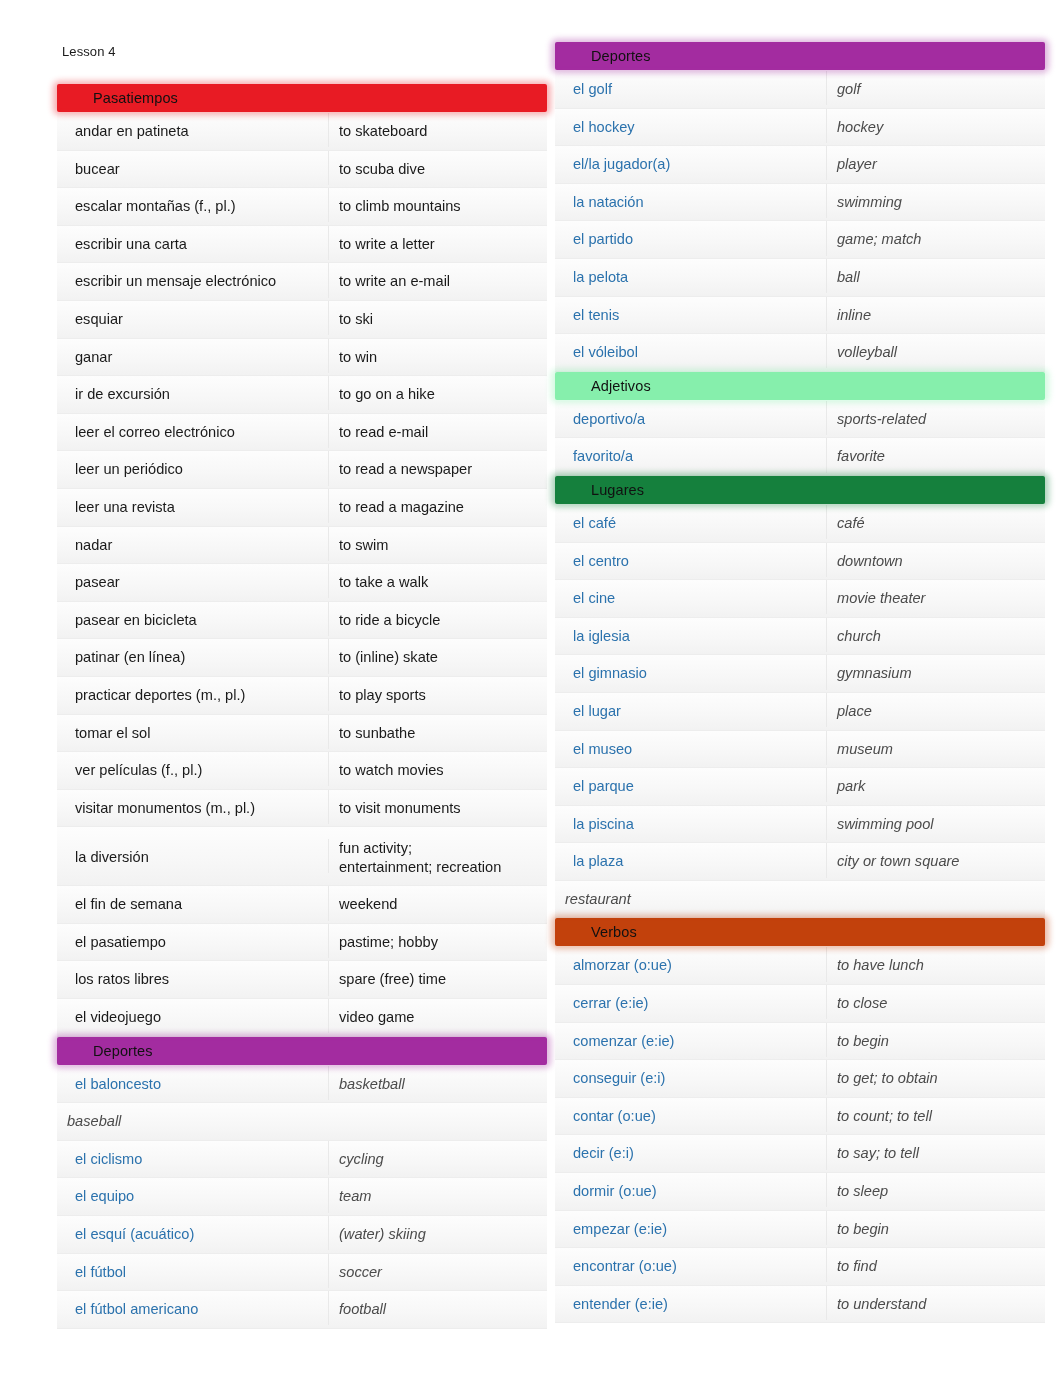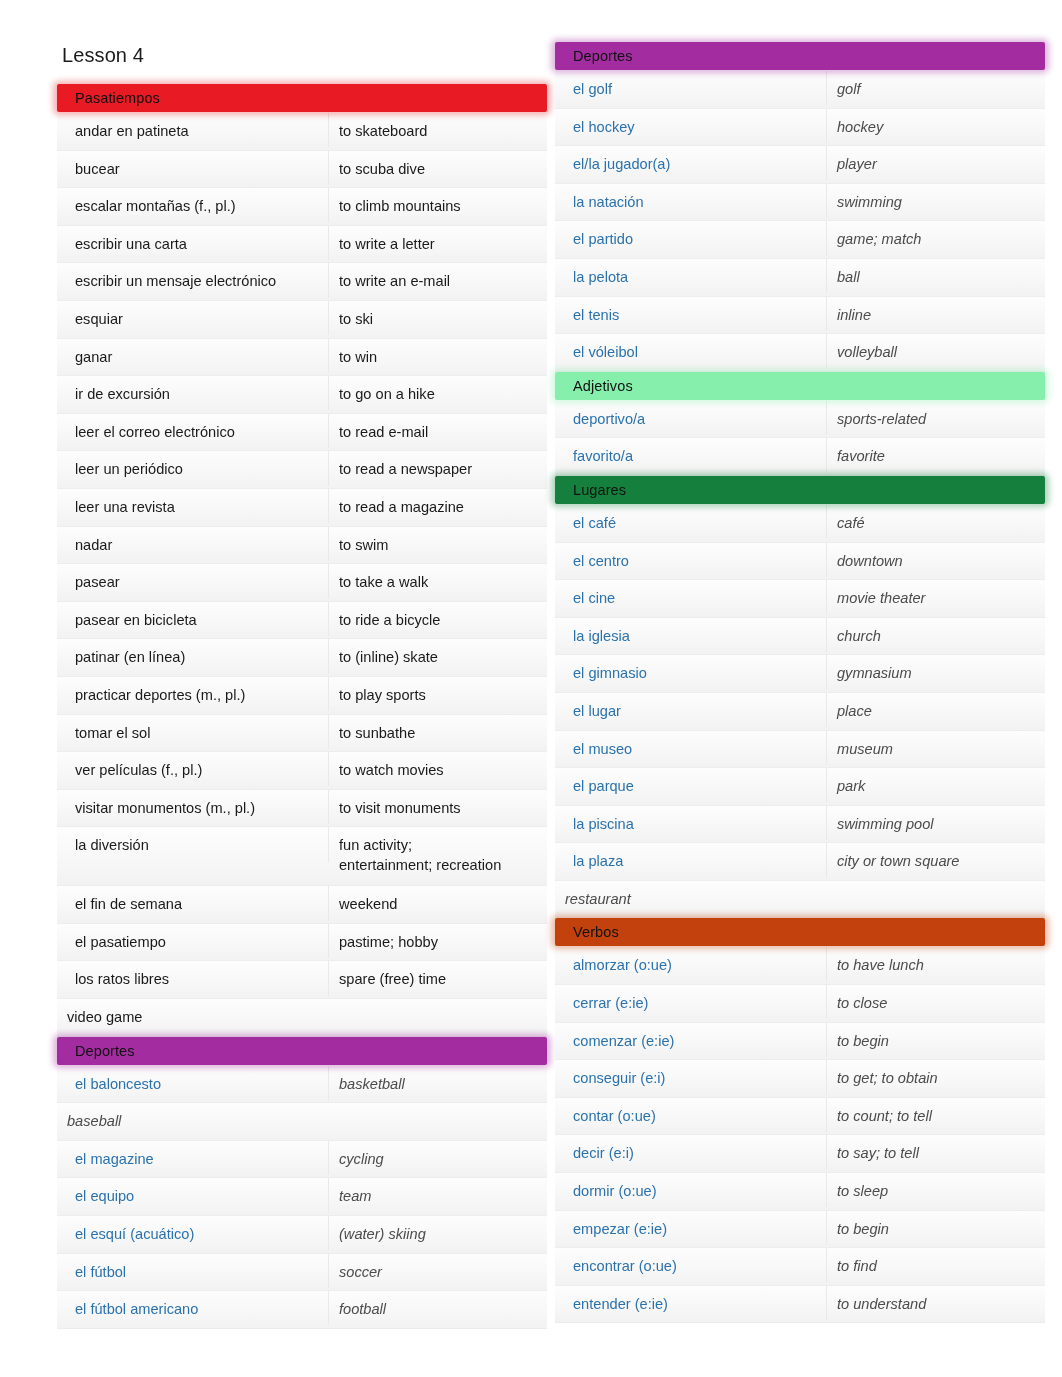--- a/index.html
+++ b/index.html
@@ -21,21 +21,21 @@
     left: 0; top: 0;
     width: 1062px;
     height: 1377px;
     background: #fff;
   }
 
   .doc-title {
     position: absolute;
     left: 62px;
     top: 44px;
-    font-size: 20px;
+    font-size: 13px;
     color: #1b1b1b;
     letter-spacing: .1px;
     font-weight: 400;
   }
 
   
   .col {
     position: absolute;
     top: 0;
     width: 490px;
@@ -50,21 +50,21 @@
     border-radius: 2px;
     box-sizing: border-box;
     display: flex;
     align-items: center;
     margin-bottom: 1px;
     filter: blur(0.35px);
   }
   .band-label {
     position: relative;
     z-index: 2;
-    padding-left: 18px;
+    padding-left: 36px;
     font-size: 14.5px;
     color: #111;
     letter-spacing: .1px;
     filter: blur(0px);
   }
   .band::after{
     content:"";
     position:absolute;
     left:-4px; right:-4px; top:-3px; bottom:-3px;
     border-radius:6px;
@@ -75,21 +75,21 @@
   }
 
   
   .row {
     display: flex;
     align-items: flex-start;
     min-height: 36.6px;
     border-bottom: 1px solid #ededed;
     background: linear-gradient(180deg,#fdfdfd 0%,#f7f7f7 60%,#f2f2f2 100%);
   }
-  .row.tall { min-height: 58px; }
+  .row.tall { min-height: 58px; align-items: center; }
   .cell-es {
     width: 272px;
     padding: 9px 8px 6px 18px;
     box-sizing: border-box;
     font-size: 14.6px;
     color: #1a1a1a;
     line-height: 1.32;
     border-right: 1px solid #e9e9e9;
   }
   .cell-en {
@@ -206,34 +206,35 @@
       </div>
       <div class="row">
         <div class="cell-es">el pasatiempo</div>
         <div class="cell-en">pastime; hobby</div>
       </div>
       <div class="row">
         <div class="cell-es">los ratos libres</div>
         <div class="cell-en">spare (free) time</div>
       </div>
       <div class="row">
+        <div class="cell-es">el videojuego</div>
         <div class="cell-en">video game</div>
       </div>
       <div class="band" style="background: rgb(163, 44, 160);">
         <span class="band-label">Deportes</span>
       </div>
       <div class="row alt">
         <div class="cell-es">el baloncesto</div>
         <div class="cell-en">basketball</div>
       </div>
       <div class="row alt">
         <div class="cell-en">baseball</div>
       </div>
       <div class="row alt">
-        <div class="cell-es">el magazine</div>
+        <div class="cell-es">el ciclismo</div>
         <div class="cell-en">cycling</div>
       </div>
       <div class="row alt">
         <div class="cell-es">el equipo</div>
         <div class="cell-en">team</div>
       </div>
       <div class="row alt">
         <div class="cell-es">el esquí (acuático)</div>
         <div class="cell-en">(water) skiing</div>
       </div>

